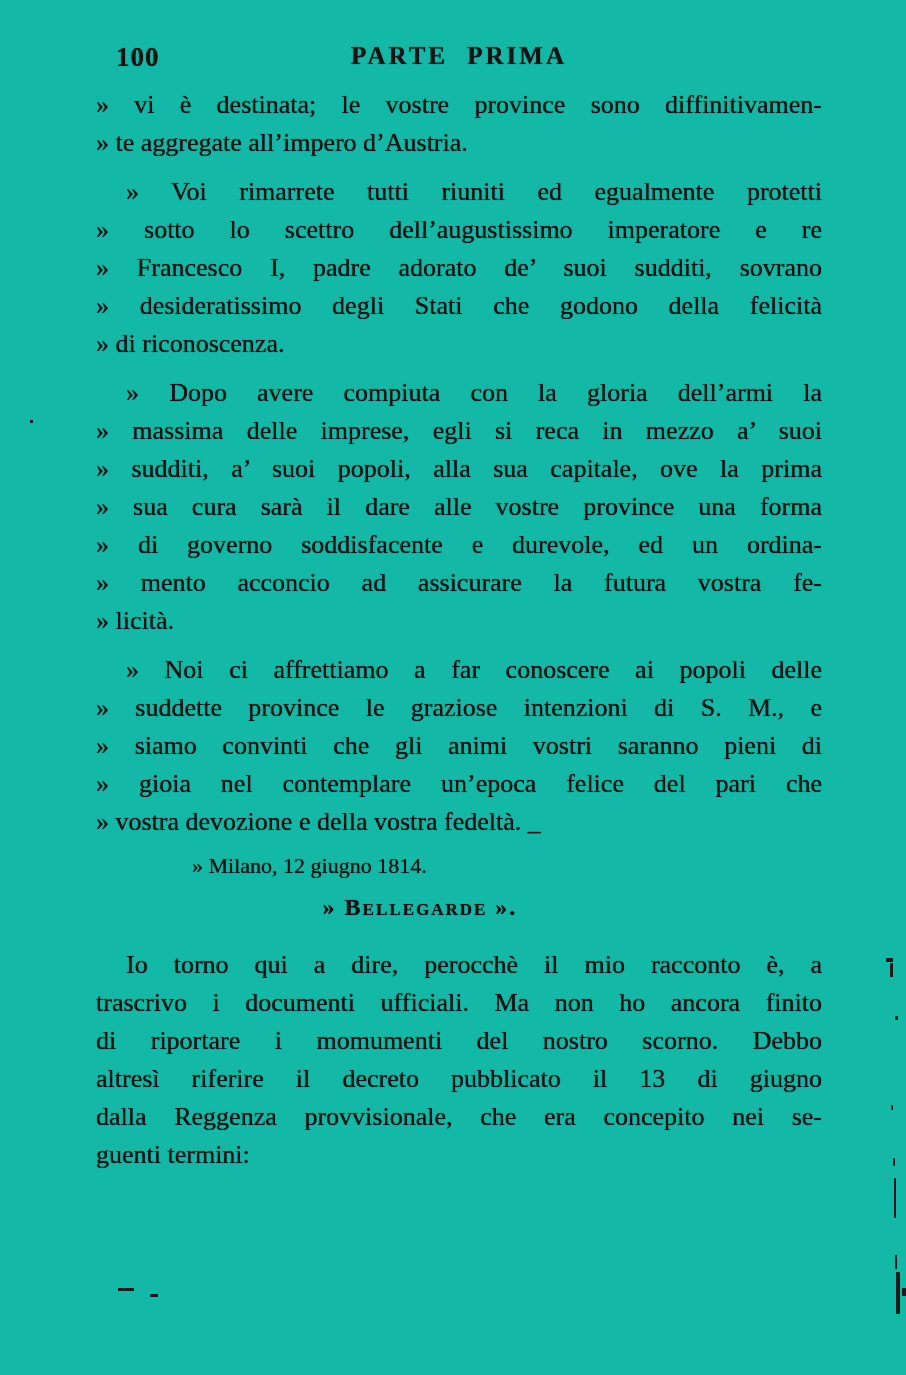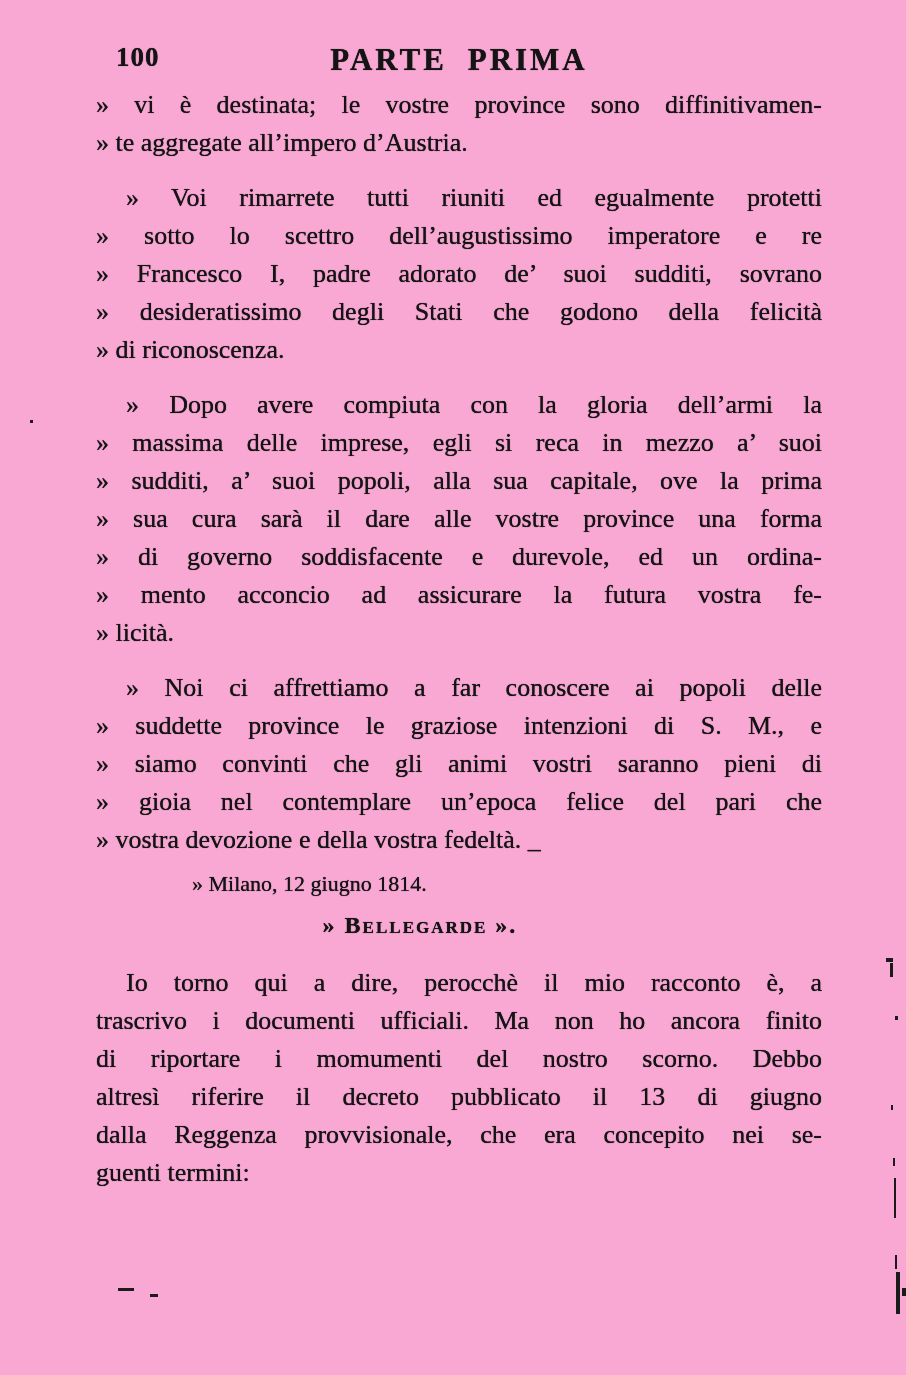--- a/index.html
+++ b/index.html
@@ -1,59 +1,59 @@
 <!DOCTYPE html>
 <html><head>
 <meta charset="utf-8">
 <style>
   html, body { margin: 0; padding: 0; background: #ffffff; }
   .page {
     position: relative;
     width: 906px;
     height: 1375px;
-    background: #f9a8d4;
+    background: #14b8a6;
     overflow: hidden;
     font-family: "Liberation Serif", serif;
     color: #141414;
   }
   .ink { text-shadow: 0 0 0.8px #111; }
 
   .header-pagenum {
     position: absolute;
     left: 116px; top: 42px;
     font-size: 27px;
     font-weight: 600;
     letter-spacing: 1px;
   }
   .header-title {
     position: absolute;
     left: 96px; top: 42px;
     width: 726px;
     text-align: center;
-    font-size: 31px;
+    font-size: 25px;
     font-weight: bold;
     letter-spacing: 3px;
     word-spacing: 10px;
   }
 
   .content {
     position: absolute;
     left: 96px; top: 86px;
     width: 726px;
   }
   .line {
     height: 38px;
     line-height: 38px;
     font-size: 26px;
     overflow: hidden;
     text-align: left;
   }
   .line.j { text-align: justify; text-align-last: justify; }
   .line.ind { padding-left: 30px; }
-  .line.gap { margin-top: 17px; }
+  .line.gap { margin-top: 11px; }
 
   .dateline {
     margin-top: 6px;
     padding-left: 96px;
     height: 38px;
     line-height: 38px;
     font-size: 22px;
   }
   .signature {
     margin-top: 2px;

